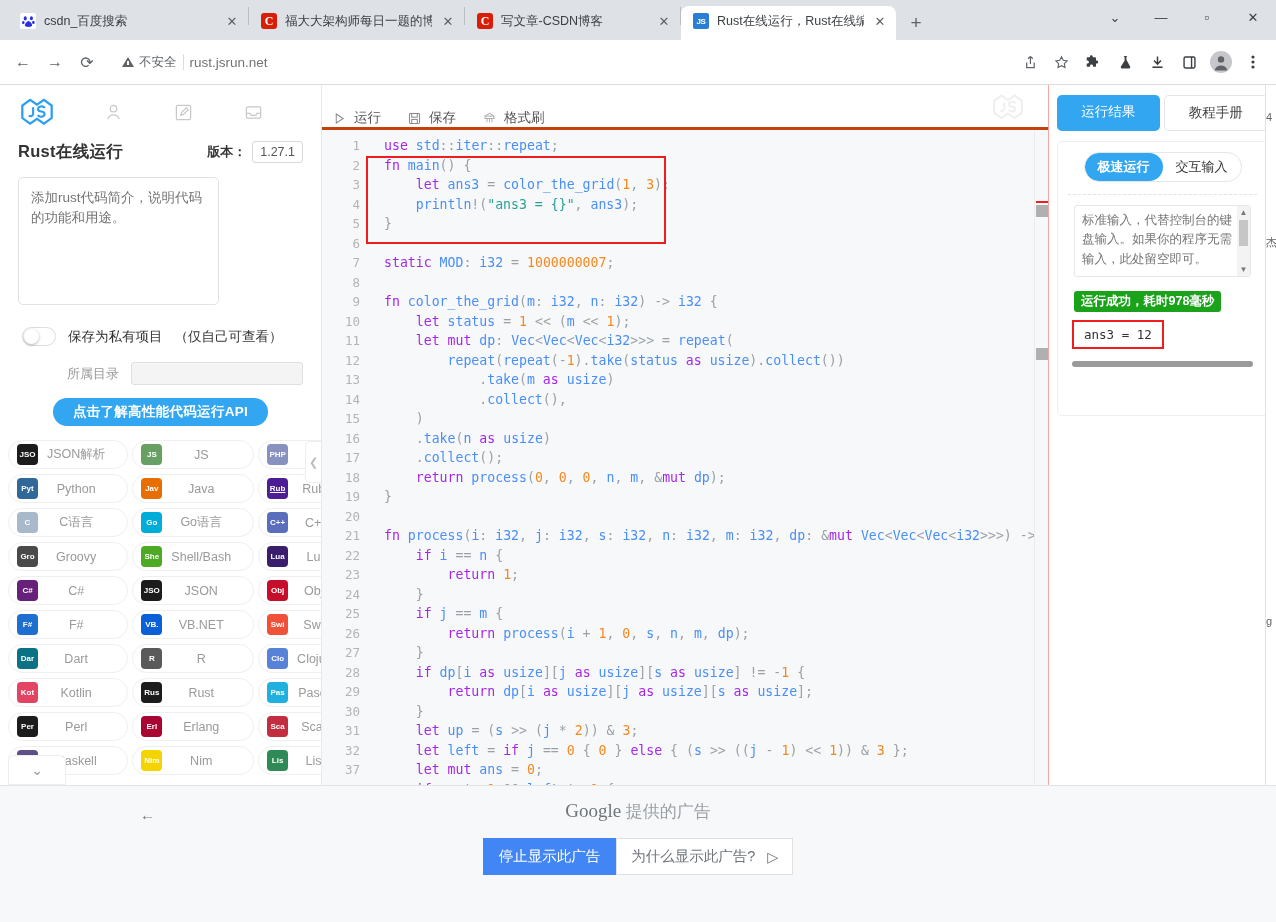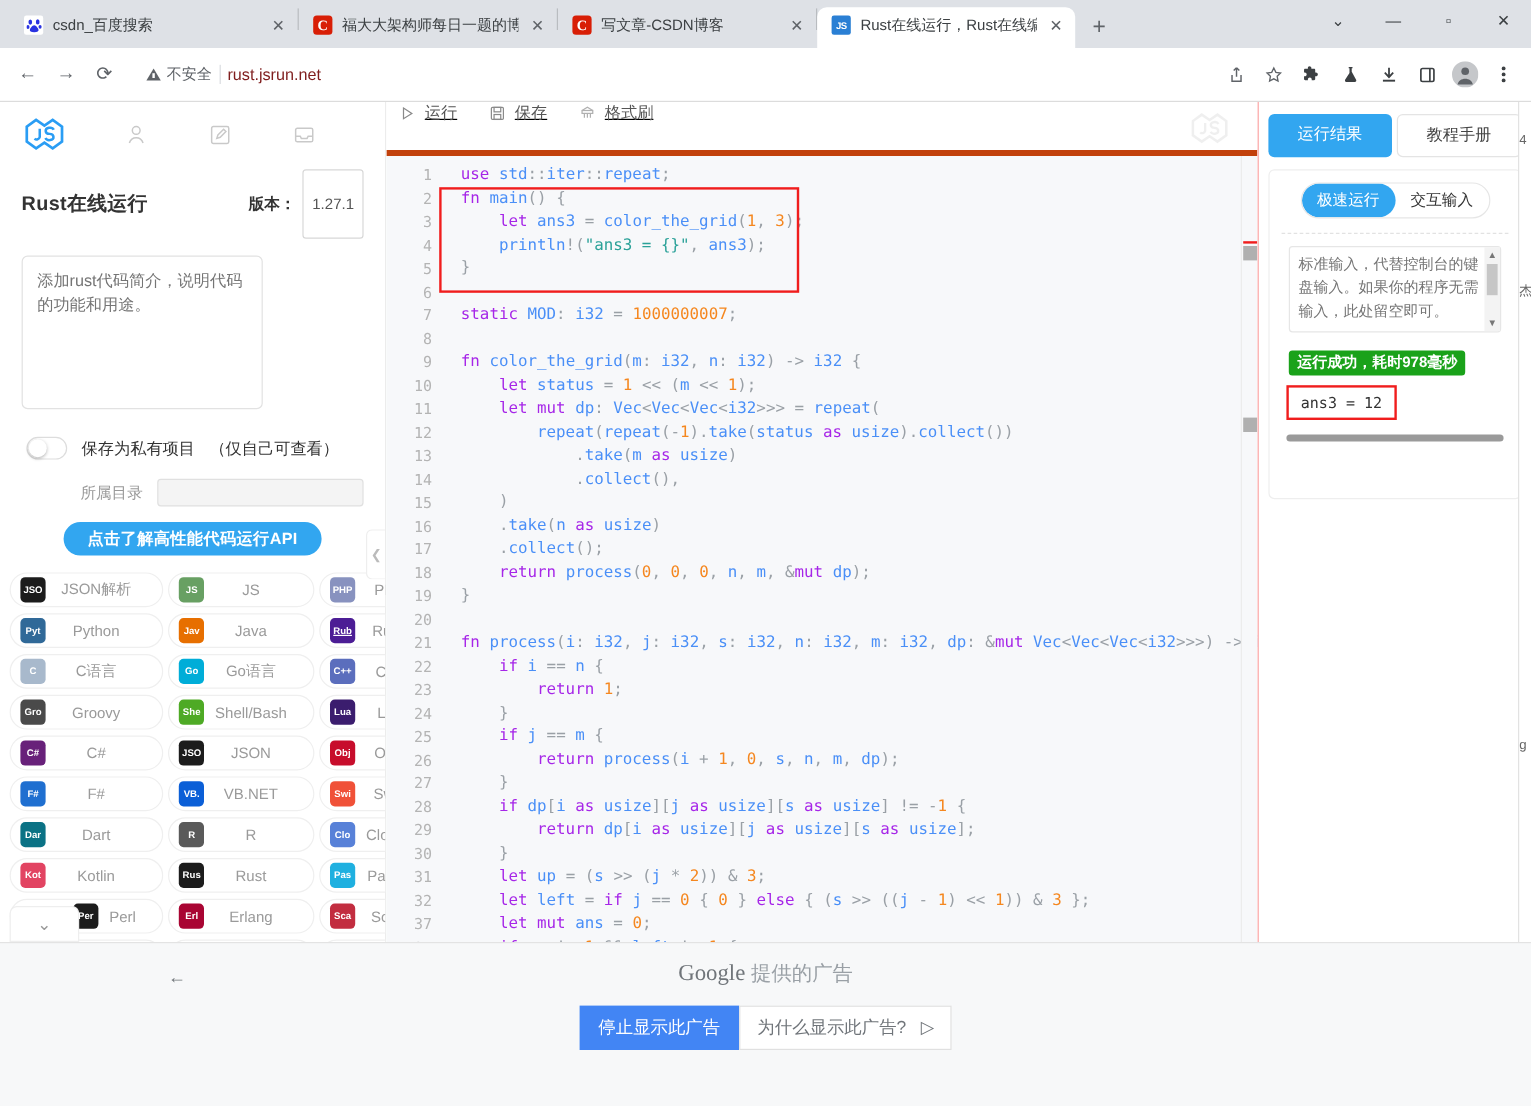--- a/index.html
+++ b/index.html
@@ -58,41 +58,41 @@
              color:#5f6368; font-size:16px; cursor:pointer; border-radius:50%; }
   .omnibox {
     flex: 1 1 auto; height: 28px; margin: 0 6px 0 8px; display:flex; align-items:center;
     gap: 6px; padding-left: 10px; font-size:13.5px; color:#202124;
   }
   .notsecure { display:flex; align-items:center; gap:5px; color:#5f6368; font-size:12.5px; }
   .warn-tri { width:0;height:0;border-left:6px solid transparent;border-right:6px solid transparent;
               border-bottom:10px solid #5f6368; position:relative; }
   .warn-tri::after{content:"";position:absolute;left:-1px;top:4px;width:2px;height:4px;background:#fff;}
   .omni-sep { width:1px;height:16px;background:#dadce0; }
-  .url { color:#7f1d1d; font-size:13.5px; }
+  .url { color:#737373; font-size:13.5px; }
   .tb-right { display:flex; align-items:center; gap:2px; }
 
   
   .page { position:relative; width:1276px; height:837px; background:#fff; display:flex; }
 
   
   .leftpanel {
     width: 322px; flex:0 0 322px; background:#fff; border-right:1px solid #e8e8e8;
     position:relative; height:700px; overflow:hidden;
   }
   .lp-iconrow { display:flex; align-items:center; height:48px; padding: 6px 18px 0 18px; gap:48px;}
   .jslogo { width:36px;height:30px; position:relative; }
   .jslogo svg { display:block; }
   .lp-ico { width:22px;height:22px;color:#c9c9c9; display:flex;align-items:center;justify-content:center; cursor:pointer;}
 
   .lp-titlerow { display:flex; align-items:center; padding: 8px 18px 0 18px; }
   .lp-title { font-size:16.5px; font-weight:bold; color:#333; letter-spacing:0.3px;}
   .lp-verwrap { margin-left:auto; display:flex; align-items:center; gap:6px; }
   .lp-verlabel { font-size:13px; font-weight:bold; color:#333; }
-  .lp-verbox { border:1px solid #d8d8d8; border-radius:3px; padding:21px 7px; font-size:12.5px;
+  .lp-verbox { border:1px solid #d8d8d8; border-radius:3px; padding:3px 7px; font-size:12.5px;
                color:#555; background:#fff; cursor:pointer;}
 
   .lp-desc {
     margin: 14px 18px 0 18px; height:128px; border:1px solid #e2e2e2; border-radius:5px;
     padding: 10px 12px; font-size:13.5px; color:#a8a8a8; line-height:1.5; resize:none;
     font-family:"Liberation Sans",sans-serif; background:#fff; outline:none;
   }
 
   .lp-privrow { display:flex; align-items:center; gap:12px; margin: 18px 18px 0 22px; }
   .toggle { width:34px;height:19px;border-radius:10px;border:1px solid #ddd;background:#fff;
@@ -123,22 +123,22 @@
   .lp-collapse{position:absolute;right:0;top:356px;width:16px;height:42px;background:#fff;
     border:1px solid #eee;border-right:none;border-radius:5px 0 0 5px;display:flex;align-items:center;
     justify-content:center;color:#bbb;font-size:11px;cursor:pointer;z-index:5;}
   .lp-more{position:absolute;left:8px;bottom:0;width:58px;height:30px;background:#fff;border:1px solid #eee;
     border-radius:6px 6px 0 0;display:flex;align-items:center;justify-content:center;color:#999;
     font-size:14px;cursor:pointer;z-index:6;}
 
   
   .center{flex:1 1 auto;position:relative;height:700px;display:flex;flex-direction:column;
           background:#fff;overflow:hidden;}
-  .ed-toolbar{height:45px;display:flex;align-items:flex-start;gap:26px;padding-left:10px;
-              border-bottom:5px solid #c2410c;background:#fff;position:relative;text-decoration:underline;}
+  .ed-toolbar{height:45px;display:flex;align-items:flex-end;gap:26px;padding-left:10px;
+              border-bottom:3px solid #c2410c;background:#fff;position:relative;}
   .ed-btn{display:flex;align-items:center;gap:7px;font-size:13.5px;color:#555;cursor:pointer;}
   .ed-btn .ic{width:15px;height:15px;display:flex;align-items:center;justify-content:center;color:#888;}
   .ed-logo{position:absolute;right:22px;top:8px;opacity:.28;}
 
   .editor{flex:1;display:flex;position:relative;background:#f7f8fa;overflow:hidden;}
   .gutter{width:48px;flex:0 0 48px;background:#f7f8fa;text-align:right;padding-top:6px;
           font-family:"DejaVu Sans Mono",monospace;font-size:12.5px;color:#b4b4b4;line-height:19.5px;
           padding-right:10px;user-select:none;}
   .codearea{flex:1;position:relative;overflow:hidden;padding-top:6px;padding-left:14px;
             font-family:"DejaVu Sans Mono",monospace;font-size:13.2px;line-height:19.5px;
@@ -165,21 +165,21 @@
               padding:10px 8px 0 8px;position:relative;}
   .rp-tabs{display:flex;gap:4px;}
   .rp-tab{flex:1;text-align:center;padding:8px 0;font-size:13.5px;border-radius:5px;cursor:pointer;}
   .rp-tab.active{background:#32a6f0;color:#fff;}
   .rp-tab.inactive{background:#fff;border:1px solid #e4e4e4;color:#444;}
   .rp-card{margin-top:10px;border:1px solid #eee;border-radius:5px;padding:10px 8px;height:275px;
            position:relative;}
   .seg{display:flex;border:1px solid #e6e6e6;border-radius:16px;overflow:hidden;width:158px;
        margin:0 auto;background:#fff;}
   .seg-item{flex:1;text-align:center;padding:5px 0;font-size:13px;cursor:pointer;color:#333;}
-  .seg-item.on{background:#32a6f0;color:#fff;border-radius:16px;}
+  .seg-item.on{background:#32a6f0;color:#fff;border-radius:16px;font-weight:bold;}
   .seg-div{border-top:1px dashed #e2e2e2;margin:12px 2px 10px 2px;}
   .stdin-wrap{position:relative;margin:0 8px;}
   .stdin{width:100%;height:72px;border:1px solid #e6e6e6;border-radius:3px;padding:5px 7px;
          font-size:12.5px;color:#a5a5a5;line-height:1.55;resize:none;outline:none;background:#fff;
          font-family:"Liberation Sans",sans-serif;}
   .stdin-sb{position:absolute;right:1px;top:1px;width:13px;height:70px;background:#f3f3f3;
             display:flex;flex-direction:column;align-items:center;justify-content:space-between;
             font-size:8px;color:#777;padding:2px 0;}
   .stdin-thumb{width:9px;height:26px;background:#c6c6c6;position:absolute;top:14px;left:2px;}
   .ok-badge{display:inline-block;margin:10px 0 0 8px;background:#1aa21a;color:#fff;font-size:12.5px;
@@ -460,21 +460,21 @@
           </div>
           <div class="langcell">
             <span class="langicon" style="background: rgb(28, 28, 28);">Rus</span>
             <span class="langname">Rust</span>
           </div>
           <div class="langcell">
             <span class="langicon" style="background: rgb(31, 176, 224);">Pas</span>
             <span class="langname">Pascal</span>
           </div>
           <div class="langcell">
-            <span class="langicon" style="background: rgb(28, 28, 28); margin-left: 44px;">Per</span>
+            <span class="langicon" style="background: rgb(28, 28, 28);">Per</span>
             <span class="langname">Perl</span>
           </div>
           <div class="langcell">
             <span class="langicon" style="background: rgb(169, 5, 51);">Erl</span>
             <span class="langname">Erlang</span>
           </div>
           <div class="langcell">
             <span class="langicon" style="background: rgb(194, 45, 64);">Sca</span>
             <span class="langname">Scala</span>
           </div>

